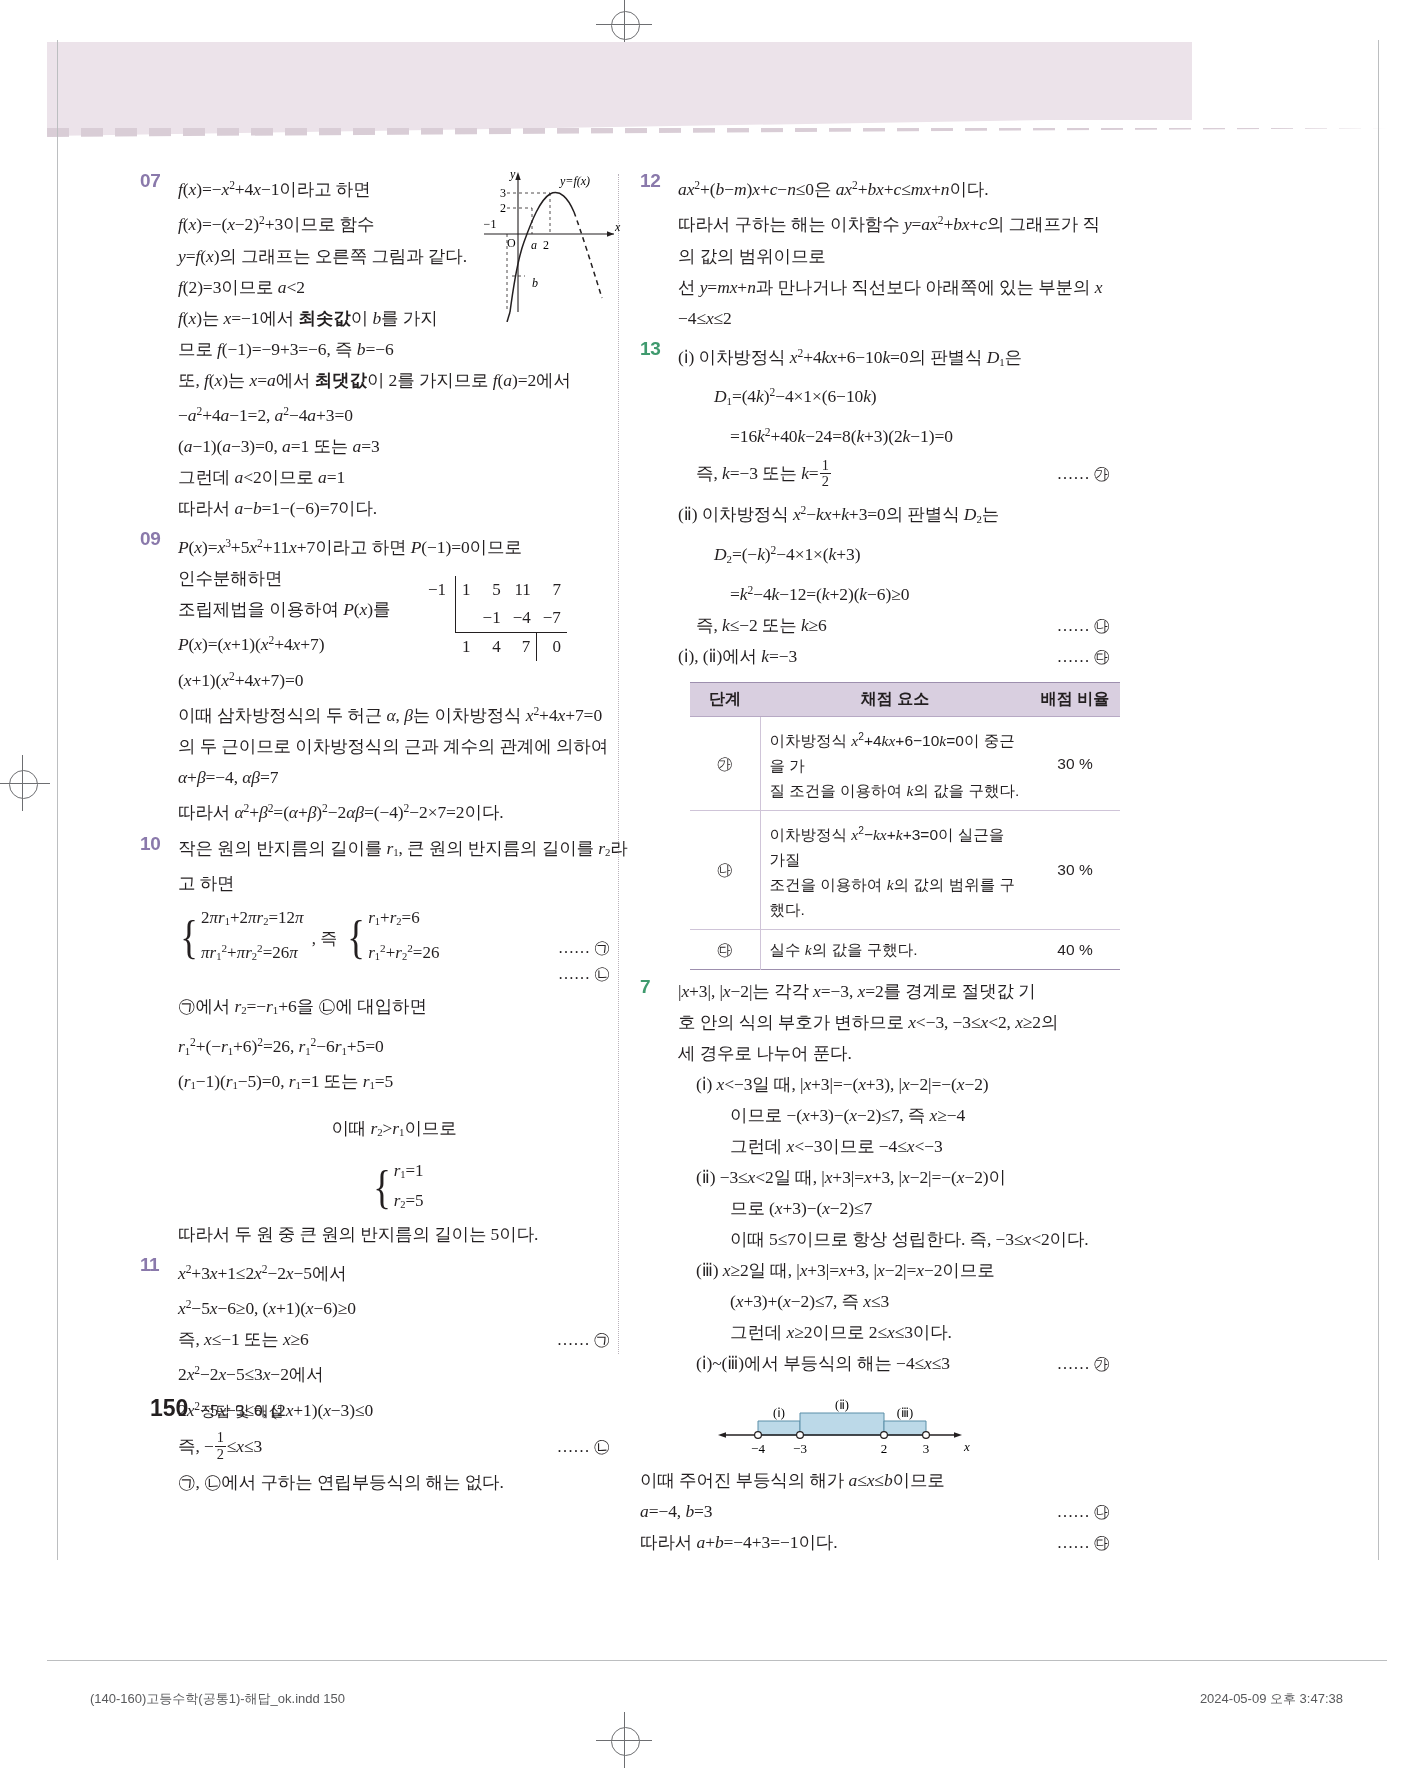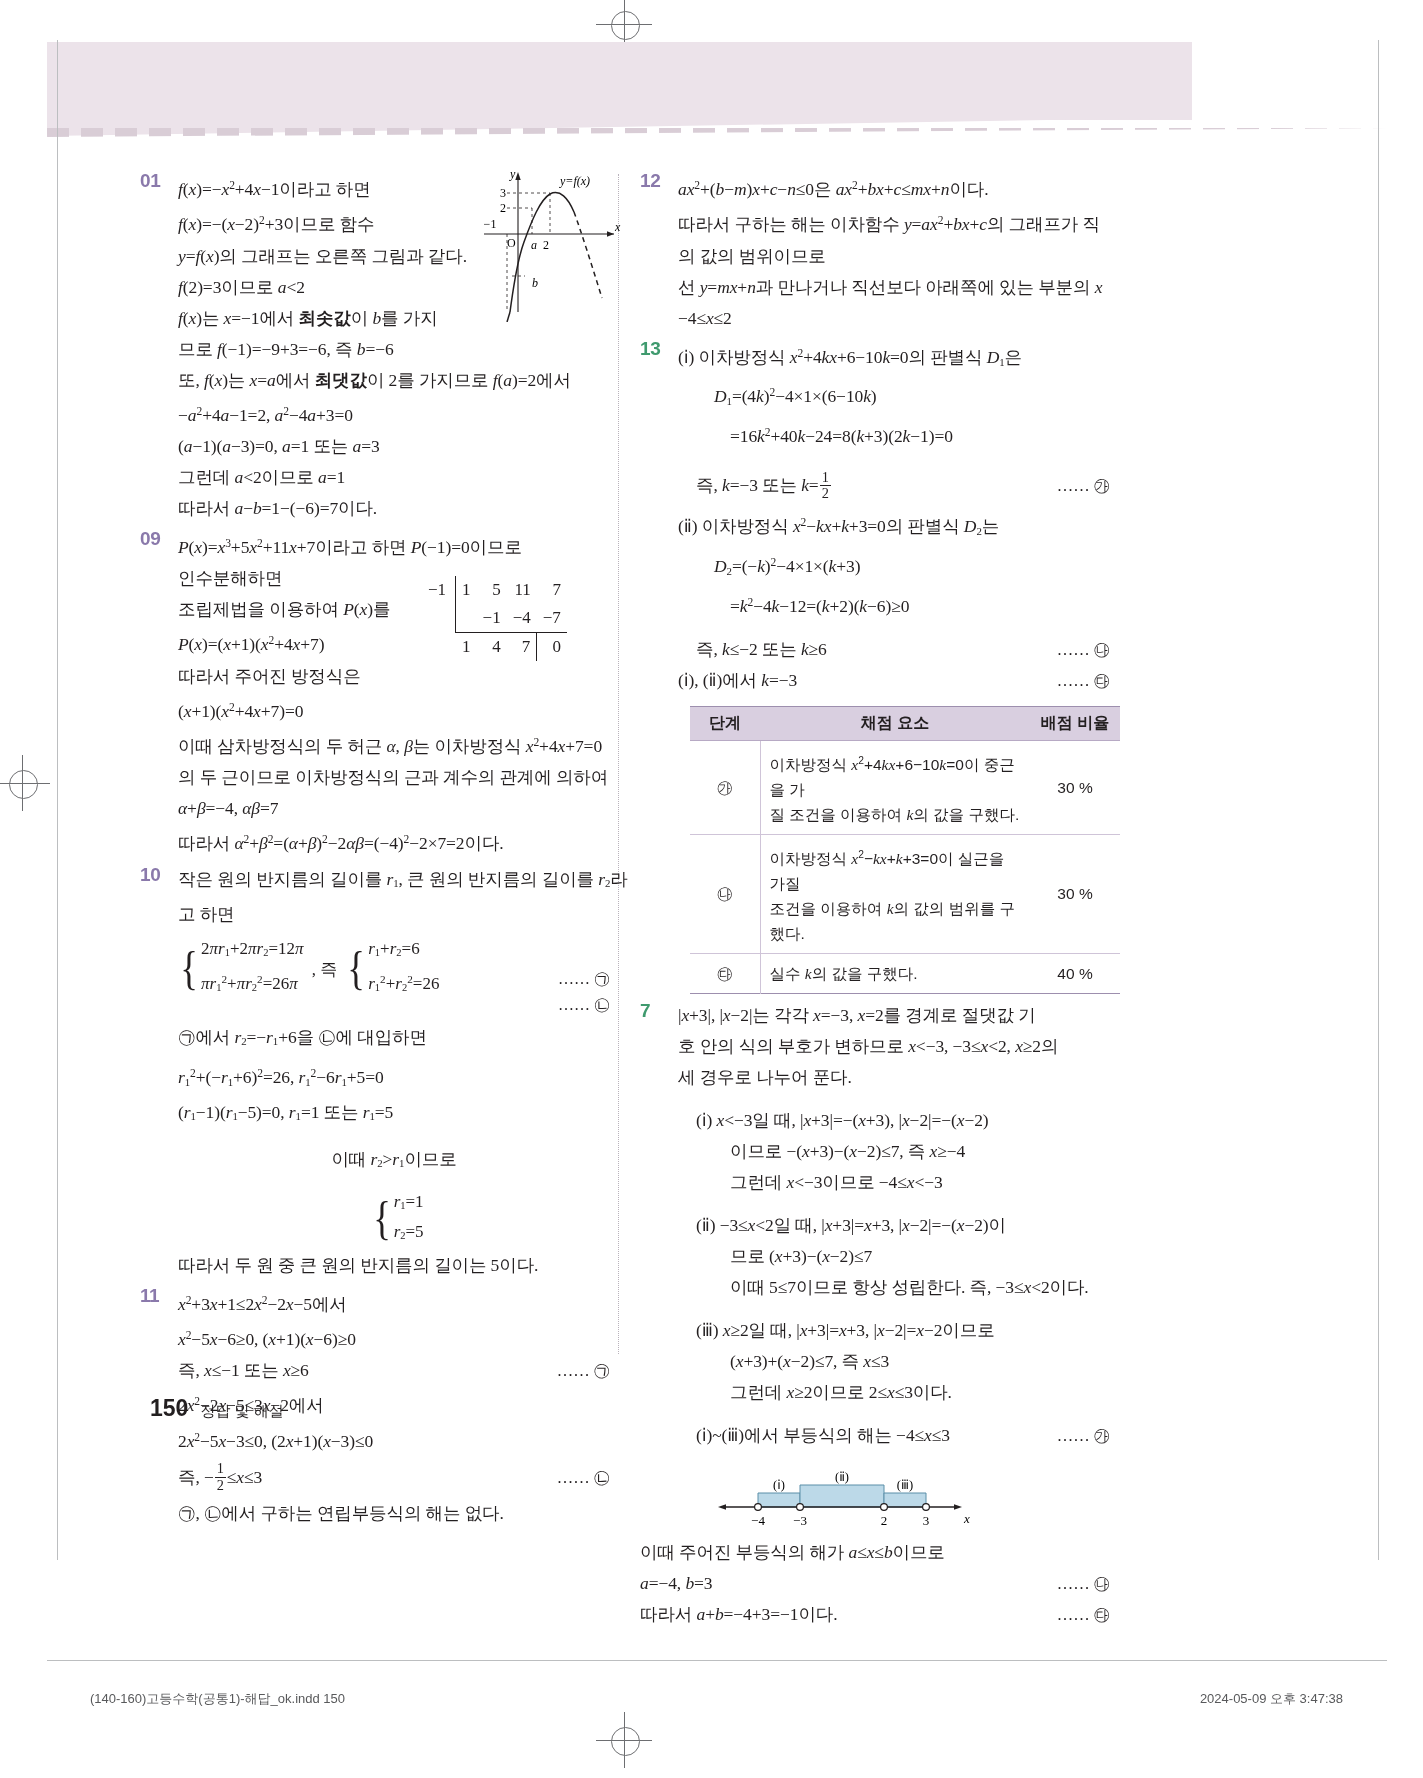--- a/index.html
+++ b/index.html
@@ -79,21 +79,21 @@
   .qnum.purple { color:#8a79ab; }
   .qnum.green  { color:#3f9a6e; }
   .sol-body { margin-left:38px; }
 
   .ln {
     font-size:17.5px;
     line-height:31px;
     white-space:nowrap;
     letter-spacing:-0.1px;
   }
-  .ind1 { padding-left:18px;margin-top:12px; }
+  .ind1 { padding-left:18px; }
   .ind2 { padding-left:36px; }
   .ind3 { padding-left:52px; }
 
   i.v { font-style:italic; font-family:"Liberation Serif", serif; }
   sup.en { font-size:0.66em; vertical-align:0.55em; font-style:normal; }
   sub.s { font-size:0.62em; vertical-align:-0.22em; font-style:normal; }
   .rowflex { display:flex; justify-content:space-between; align-items:baseline; }
   .rowflex .tag { font-size:16.5px; white-space:nowrap; padding-left:14px; }
 
   
@@ -200,21 +200,21 @@
   </div>
 <div class="vrule-left"></div>
 <div class="vrule-right"></div>
 
 <div class="content">
   <div class="coldiv"></div>
 
   <div class="col col-left">
 
     <div class="sol">
-      <div class="qnum purple">01</div>
+      <div class="qnum purple">07</div>
       <div class="fig08">
         <svg width="150" height="160" viewBox="0 0 150 160">
           <line x1="10" y1="72" x2="140" y2="72" stroke="#231f20" stroke-width="1.1"></line>
           <polygon points="140,72 133,69.3 133,74.7" fill="#231f20"></polygon>
           <line x1="44" y1="150" x2="44" y2="14" stroke="#231f20" stroke-width="1.1"></line>
           <polygon points="44,10 41.3,18 46.7,18" fill="#231f20"></polygon>
           <text x="36" y="16" font-family="Liberation Serif, serif" font-size="12" font-style="italic">y</text>
           <text x="141" y="69" font-family="Liberation Serif, serif" font-size="12" font-style="italic">x</text>
           <text x="33" y="85" font-family="Liberation Serif, serif" font-size="12">O</text>
           <text x="29" y="35" font-family="Liberation Serif, serif" font-size="12" text-anchor="middle">3</text>
@@ -277,21 +277,20 @@
             <td class="rem">0</td>
           </tr>
         </tbody>
           </table>
       </div>
       <div class="sol-body">
         <div class="ln"><i class="v">P</i>(<i class="v">x</i>)=<i class="v">x</i><sup class="en">3</sup>+5<i class="v">x</i><sup class="en">2</sup>+11<i class="v">x</i>+7이라고 하면 <i class="v">P</i>(−1)=0이므로</div>
         <div class="ln">인수분해하면</div>
         <div class="ln">조립제법을 이용하여 <i class="v">P</i>(<i class="v">x</i>)를</div>
         <div class="ln"><i class="v">P</i>(<i class="v">x</i>)=(<i class="v">x</i>+1)(<i class="v">x</i><sup class="en">2</sup>+4<i class="v">x</i>+7)</div>
-        <div class="ln">따라서 주어진 방정식은</div>
         <div class="ln">(<i class="v">x</i>+1)(<i class="v">x</i><sup class="en">2</sup>+4<i class="v">x</i>+7)=0</div>
         <div class="ln">이때 삼차방정식의 두 허근 <i class="v">α</i>, <i class="v">β</i>는 이차방정식 <i class="v">x</i><sup class="en">2</sup>+4<i class="v">x</i>+7=0</div>
         <div class="ln">의 두 근이므로 이차방정식의 근과 계수의 관계에 의하여</div>
         <div class="ln"><i class="v">α</i>+<i class="v">β</i>=−4, <i class="v">αβ</i>=7</div>
         <div class="ln">따라서 <i class="v">α</i><sup class="en">2</sup>+<i class="v">β</i><sup class="en">2</sup>=(<i class="v">α</i>+<i class="v">β</i>)<sup class="en">2</sup>−2<i class="v">αβ</i>=(−4)<sup class="en">2</sup>−2×7=2이다.</div>
       </div>
     </div>
 
     <div class="sol">
       <div class="qnum purple">10</div>

